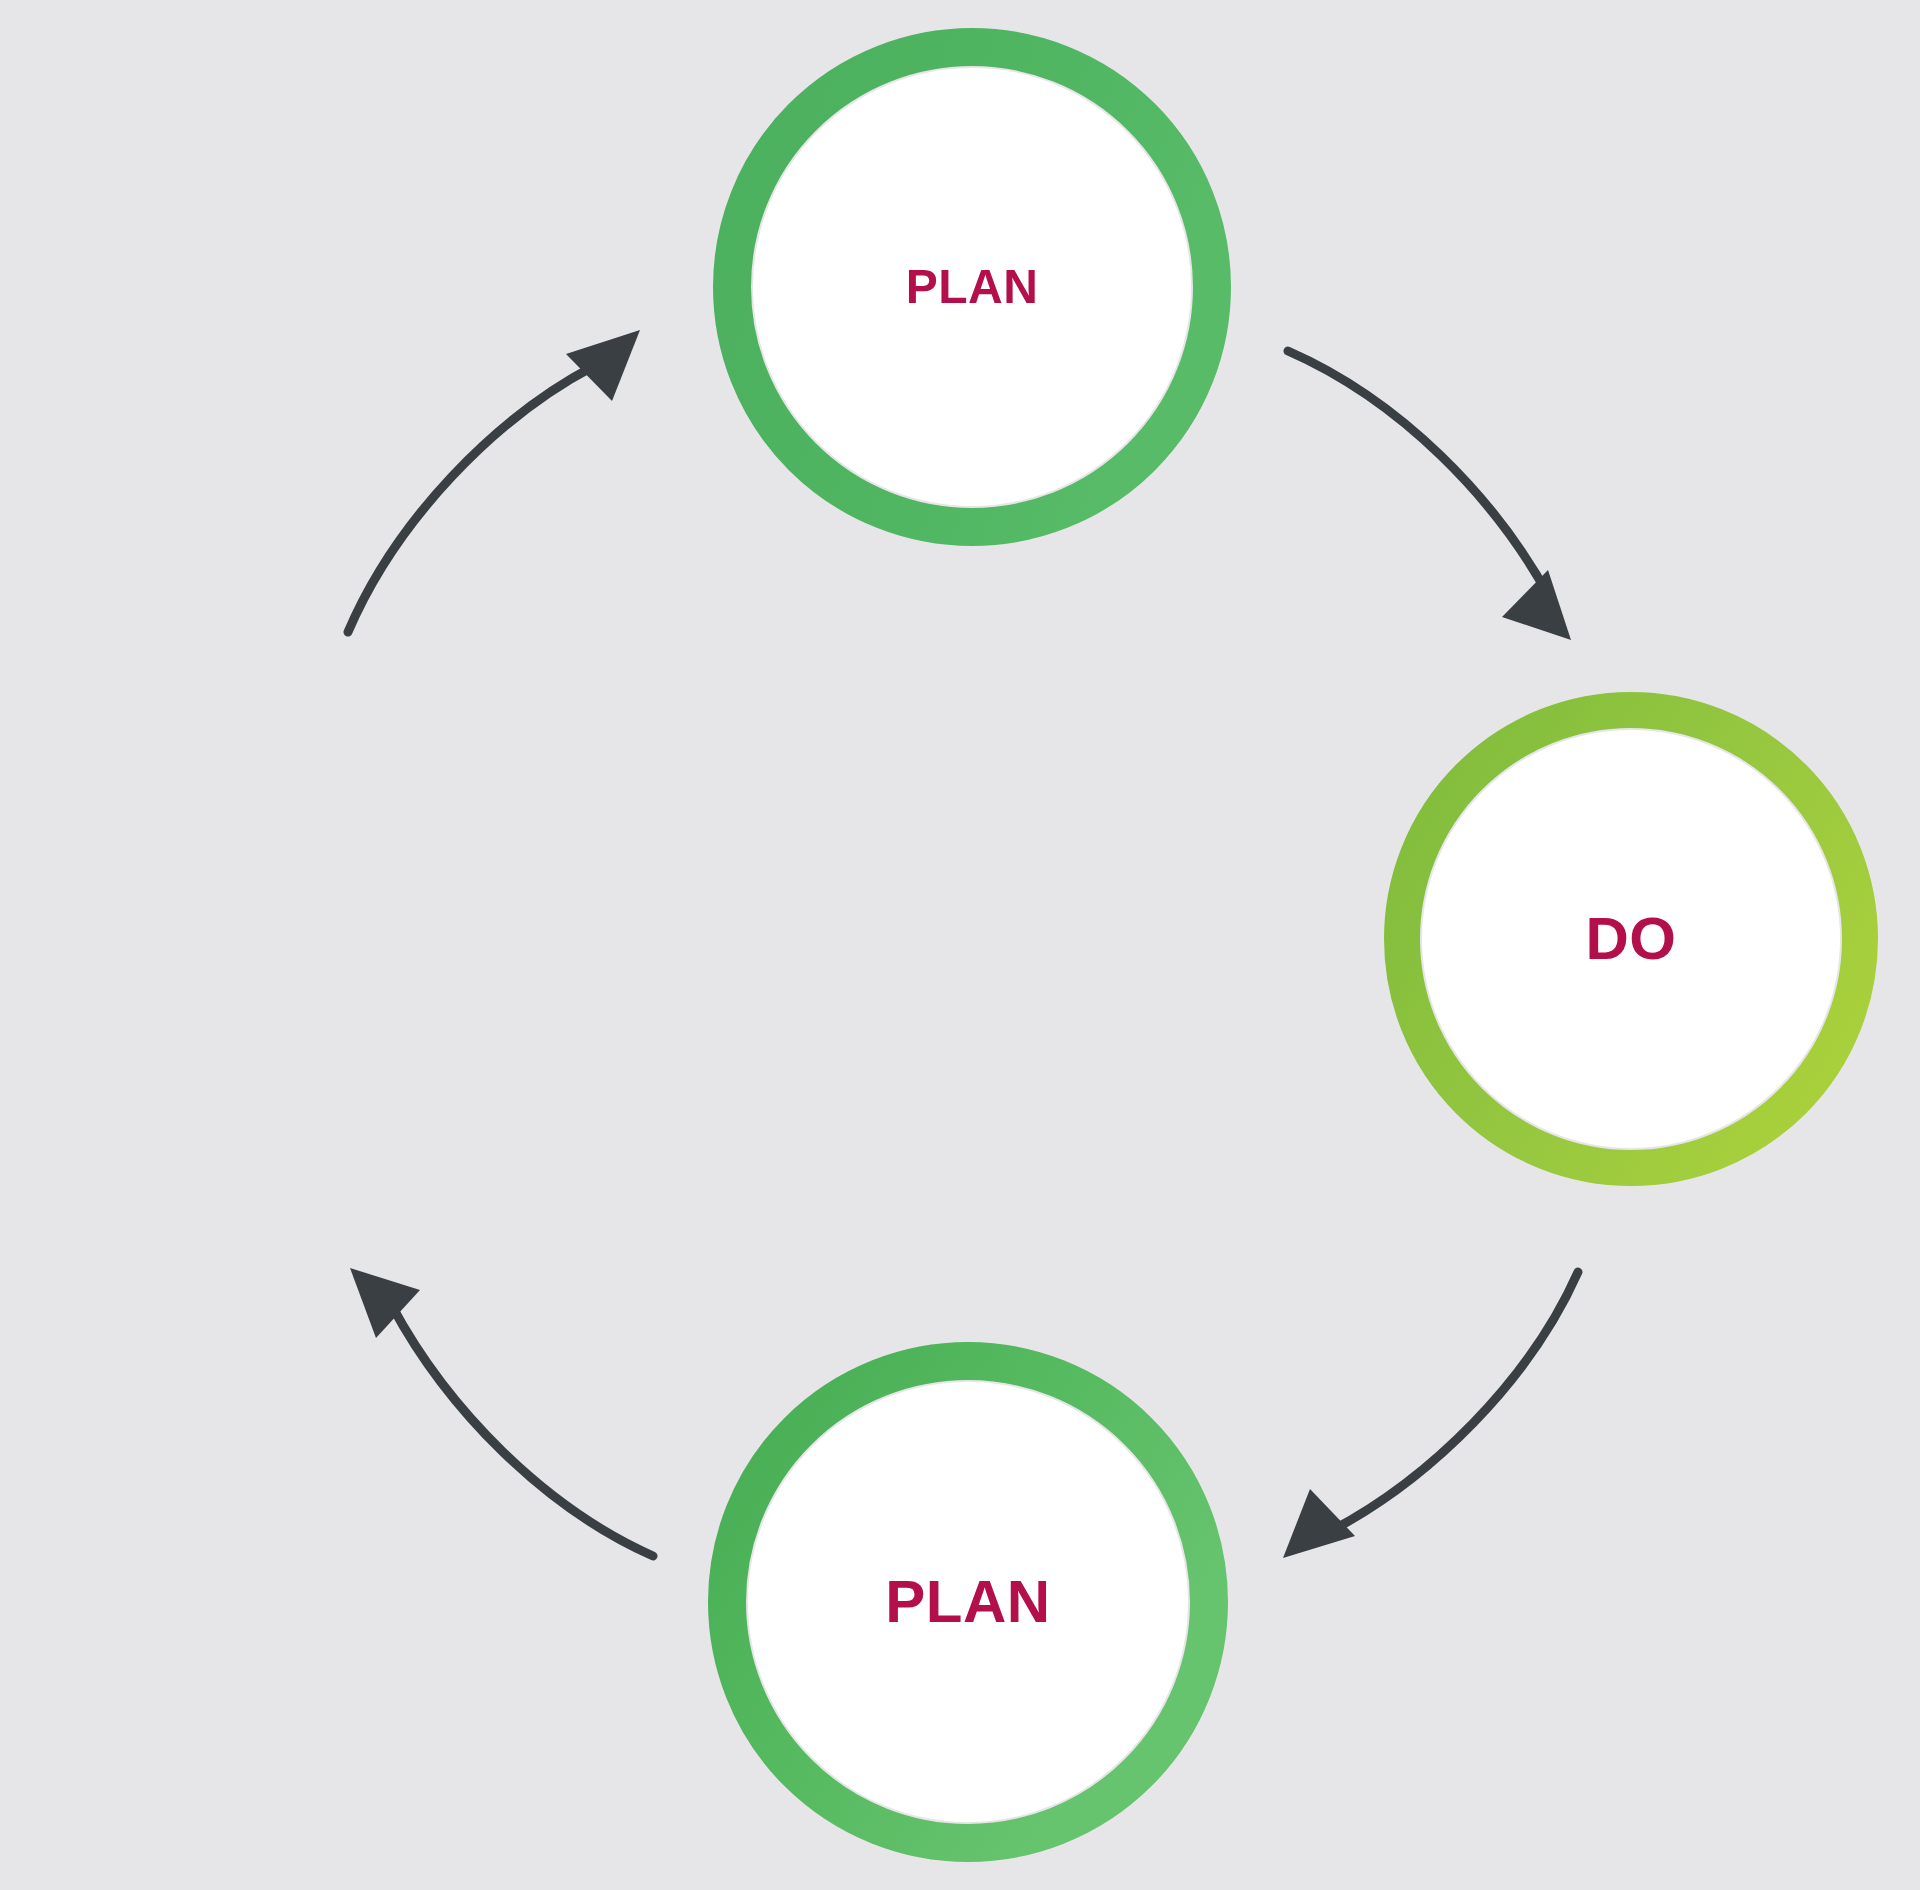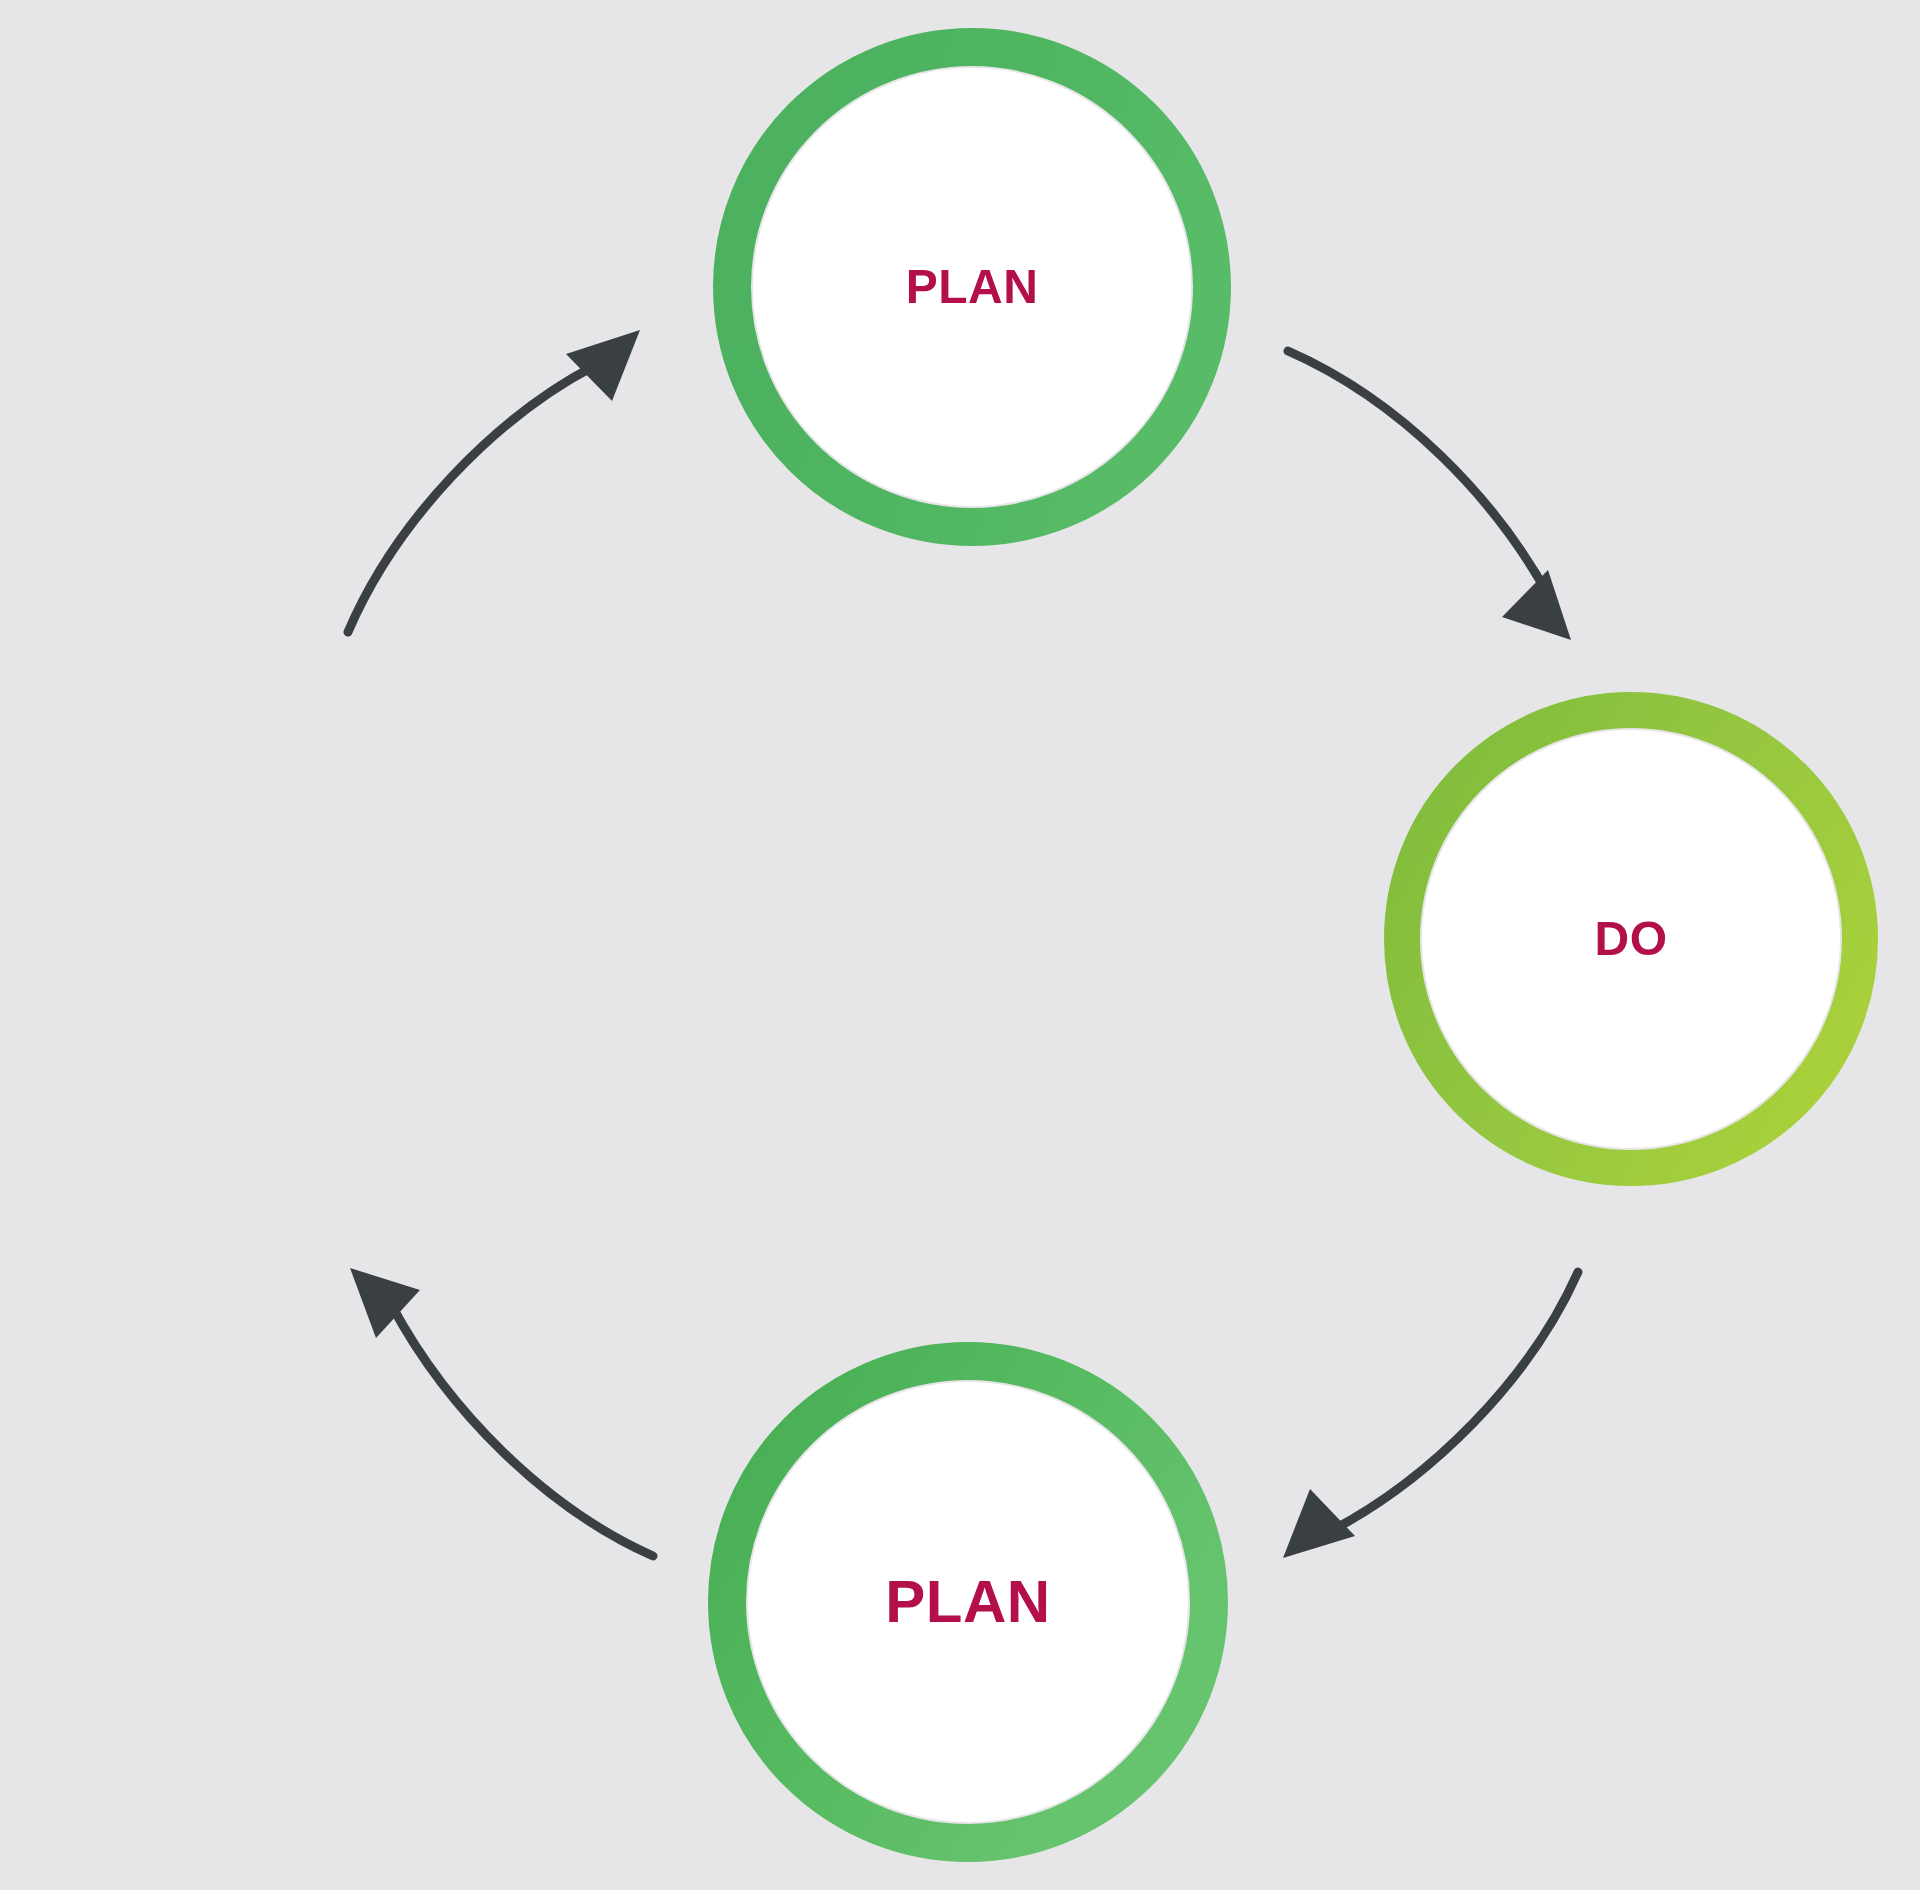--- a/index.html
+++ b/index.html
@@ -68,21 +68,21 @@
   
   #node-do {
     left: 1384px;
     top: 692px;
     width: 494px;
     height: 494px;
   }
   #node-do .inner-disc {
     left: 38px; top: 38px; right: 38px; bottom: 38px;
   }
-  #node-do .node-label { font-size: 48px; }
+  #node-do .node-label { font-size: 60px; }
 
   
   #node-check {
     left: 708px;
     top: 1342px;
     width: 520px;
     height: 520px;
   }
   #node-check .inner-disc {
     left: 40px; top: 40px; right: 40px; bottom: 40px;

